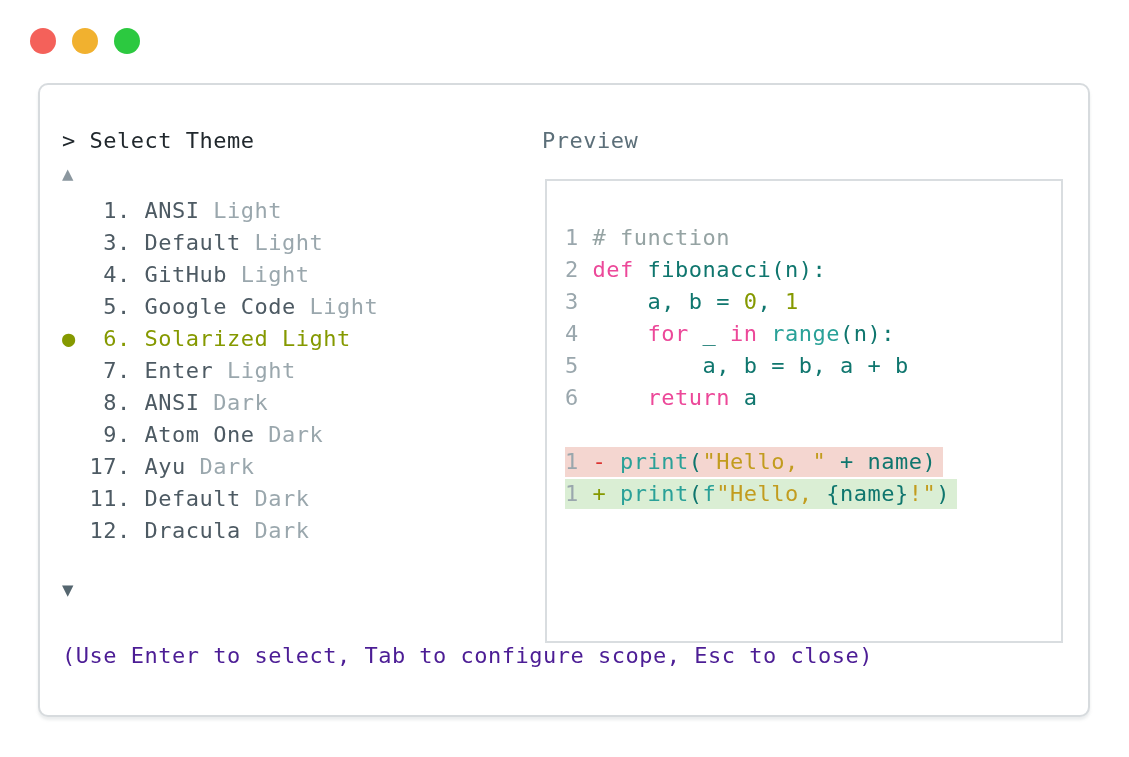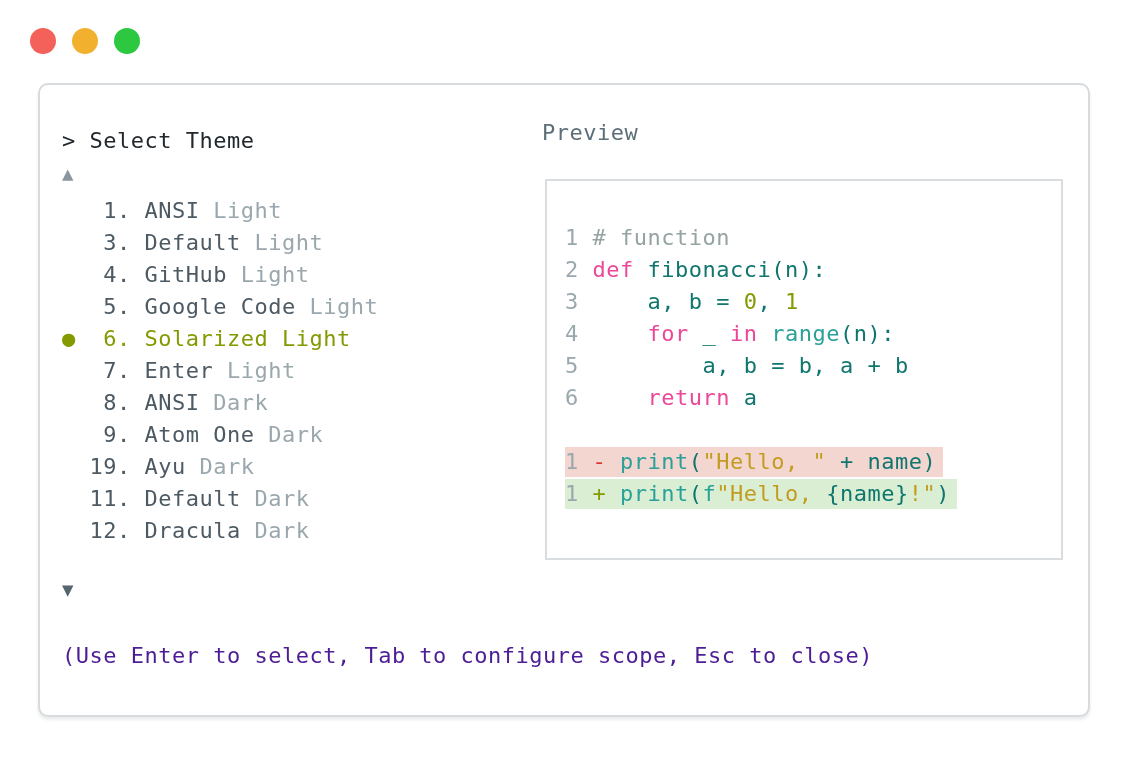--- a/index.html
+++ b/index.html
@@ -15,38 +15,38 @@
   .dot-close{background:#f4615a;}
   .dot-min{background:#f1b12f;}
   .dot-zoom{background:#2cc940;}
 
   
   .panel{position:absolute;left:38px;top:83px;width:1052px;height:634px;
          box-sizing:border-box;border:2px solid #d7dbde;border-radius:10px;
          background:#ffffff;box-shadow:0 3px 3px rgba(140,150,155,0.18);padding-left:18px;}
 
   .prompt{position:absolute;left:22px;top:40px;color:#21282d;}
-  .preview-label{position:absolute;left:502px;top:32px;color:#5c6f79;}
+  .preview-label{position:absolute;left:502px;top:40px;color:#5c6f79;}
 
   .scroll-up{position:absolute;left:22px;top:76px;color:#8b979f;font-size:19px;line-height:24px;}
   .scroll-down{position:absolute;left:22px;top:492px;color:#55666f;font-size:19px;line-height:24px;}
 
   .theme-list{position:absolute;left:22px;top:110px;}
   .theme-row{height:32px;line-height:32px;}
   .theme-row span{white-space:pre;}
   .theme-row .num,.theme-row .name{color:#4d5a63;}
   .theme-row .variant{color:#9aa7ad;}
   .theme-row .marker{color:#859900;}
   .theme-row.selected .num,.theme-row.selected .name,
   .theme-row.selected .variant{color:#859900;}
 
   .hint{position:absolute;left:22px;top:555px;color:#4c1d95;}
 
   
-  .preview-box{position:absolute;left:505px;top:94px;width:518px;height:381px;
+  .preview-box{position:absolute;left:505px;top:94px;width:518px;height:464px;
                box-sizing:border-box;border:2px solid #d9dde0;background:#ffffff;}
   .code{padding:42px 0 0 18px;}
   .code-line{height:32px;line-height:32px;white-space:pre;}
   .line-bg{display:inline-block;height:30px;line-height:30px;padding-right:7px;vertical-align:top;}
   .bg-removed{background:#f4d6d0;}
   .bg-added{background:#daeed4;}
   .ln{color:#9aa7ad;white-space:pre;}
 
   .tok-default{color:#0f766e;}
   .tok-comment{color:#95a3a3;}
@@ -78,21 +78,21 @@
 
     <div class="theme-list">
         <div class="theme-row"><span class="marker">  </span><span class="num"> 1. </span><span class="name">ANSI</span><span class="variant"> Light</span></div>
         <div class="theme-row"><span class="marker">  </span><span class="num"> 3. </span><span class="name">Default</span><span class="variant"> Light</span></div>
         <div class="theme-row"><span class="marker">  </span><span class="num"> 4. </span><span class="name">GitHub</span><span class="variant"> Light</span></div>
         <div class="theme-row"><span class="marker">  </span><span class="num"> 5. </span><span class="name">Google Code</span><span class="variant"> Light</span></div>
         <div class="theme-row selected"><span class="marker">● </span><span class="num"> 6. </span><span class="name">Solarized</span><span class="variant"> Light</span></div>
         <div class="theme-row"><span class="marker">  </span><span class="num"> 7. </span><span class="name">Enter</span><span class="variant"> Light</span></div>
         <div class="theme-row"><span class="marker">  </span><span class="num"> 8. </span><span class="name">ANSI</span><span class="variant"> Dark</span></div>
         <div class="theme-row"><span class="marker">  </span><span class="num"> 9. </span><span class="name">Atom One</span><span class="variant"> Dark</span></div>
-        <div class="theme-row"><span class="marker">  </span><span class="num">19. </span><span class="name">Ayu</span><span class="variant"> Dark</span></div>
+        <div class="theme-row"><span class="marker">  </span><span class="num">17. </span><span class="name">Ayu</span><span class="variant"> Dark</span></div>
         <div class="theme-row"><span class="marker">  </span><span class="num">11. </span><span class="name">Default</span><span class="variant"> Dark</span></div>
         <div class="theme-row"><span class="marker">  </span><span class="num">12. </span><span class="name">Dracula</span><span class="variant"> Dark</span></div>
       </div>
 
     <div class="scroll-down">▼</div>
 
     <div class="preview-box">
       <div class="code">
           <div class="code-line"><span class="line-bg"><span class="ln">1 </span><span class="tok-comment pre"># function</span></span></div>
           <div class="code-line"><span class="line-bg"><span class="ln">2 </span><span class="tok-keyword pre">def</span><span class="tok-default pre"> fibonacci(n):</span></span></div>

